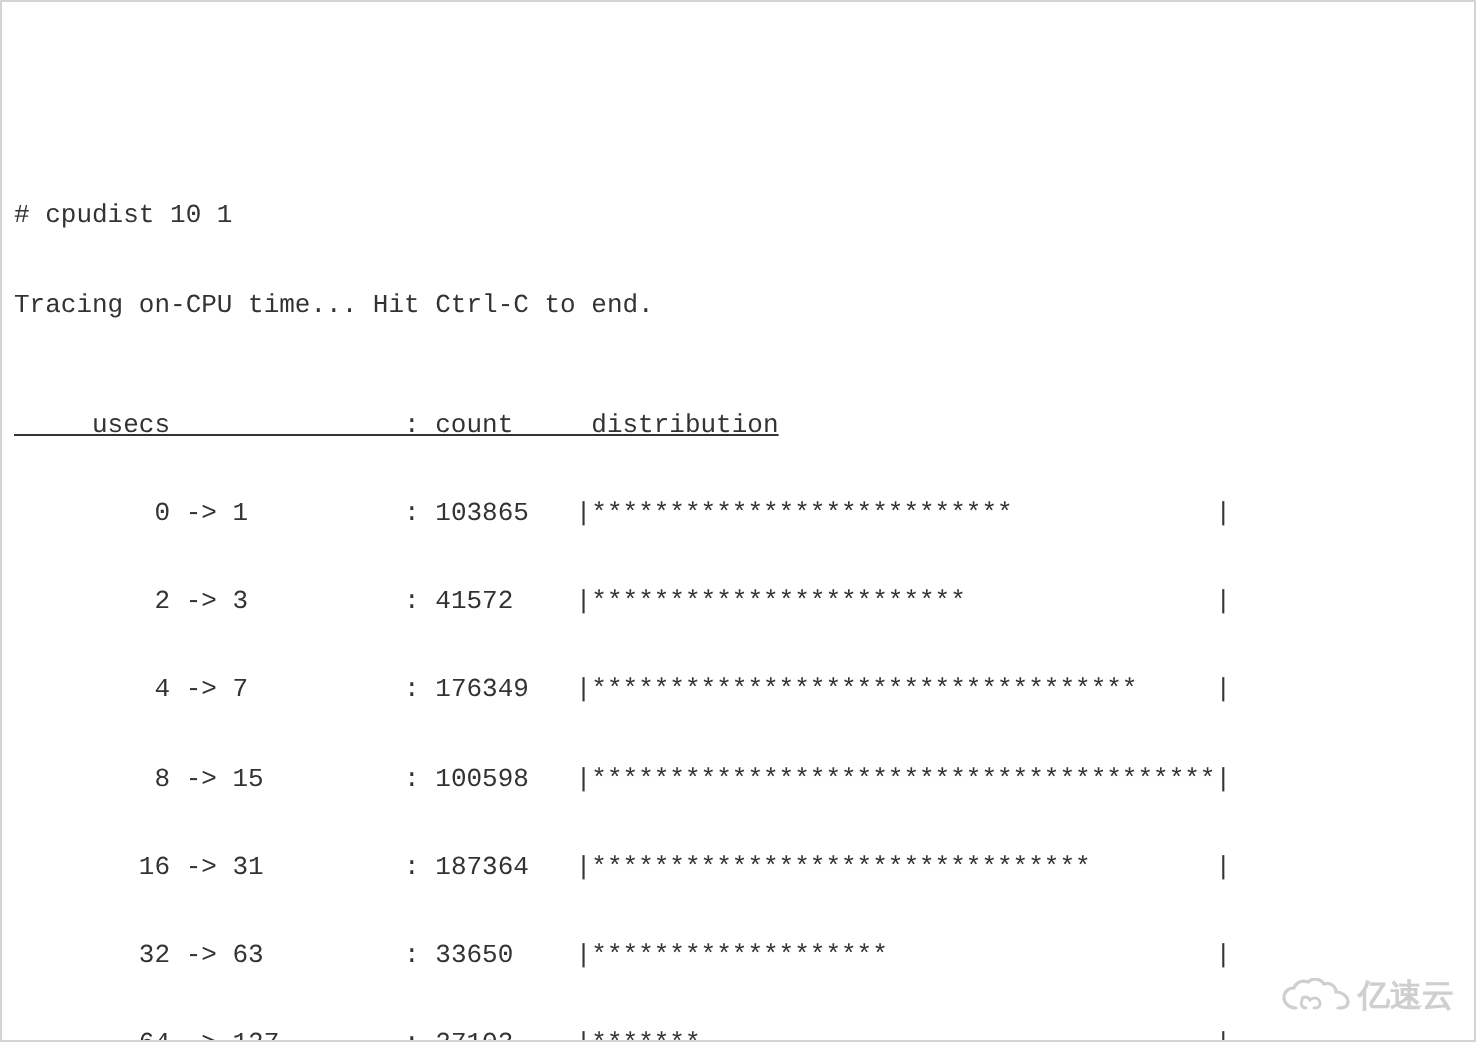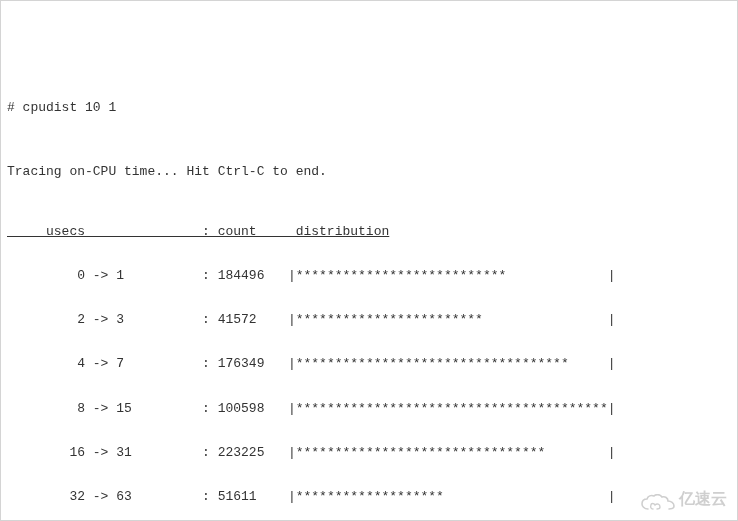--- a/index.html
+++ b/index.html
@@ -11,51 +11,51 @@
       padding: 8px 6px;
       white-space: pre;
       width: 738px;
       height: 521px;
       border: 1px solid #d4d4d4;
       position: relative;
       overflow: hidden;
       line-height: 1.7;
     }
     .prompt-line { }
-    .msg { margin-bottom: 12px; margin-top: 19px; }
+    .msg { margin-bottom: 12px; }
     .header { margin-top: 4px; text-decoration: underline; }
     .row { }
     .watermark {
       position: absolute;
       right: 10px;
       bottom: 8px;
       color: #cfcfcf;
       font-size: 16px;
       font-weight: bold;
       font-family: Arial, sans-serif;
       display: flex;
-      align-items: flex-end;
+      align-items: center;
       gap: 4px;
     }
     .watermark svg { display: block; }
   </style>
 </head>
 <body>
 
 
 
 <div class="prompt-line"># cpudist 10 1</div>
 <div class="msg">Tracing on-CPU time... Hit Ctrl-C to end.</div>
 <div class="header">     usecs               : count     distribution</div>
-<div class="row"><span>         0 -&gt; 1          </span><span>: 184496   </span><span>|***************************             |</span></div>
+<div class="row"><span>         0 -&gt; 1          </span><span>: 103865   </span><span>|***************************             |</span></div>
 <div class="row"><span>         2 -&gt; 3          </span><span>: 41572    </span><span>|************************                |</span></div>
 <div class="row"><span>         4 -&gt; 7          </span><span>: 176349   </span><span>|***********************************     |</span></div>
 <div class="row"><span>         8 -&gt; 15         </span><span>: 100598   </span><span>|****************************************|</span></div>
-<div class="row"><span>        16 -&gt; 31         </span><span>: 223225   </span><span>|********************************        |</span></div>
-<div class="row"><span>        32 -&gt; 63         </span><span>: 51611    </span><span>|*******************                     |</span></div>
+<div class="row"><span>        16 -&gt; 31         </span><span>: 187364   </span><span>|********************************        |</span></div>
+<div class="row"><span>        32 -&gt; 63         </span><span>: 33650    </span><span>|*******************                     |</span></div>
 <div class="row"><span>        64 -&gt; 127        </span><span>: 27103    </span><span>|*******                                 |</span></div>
 
 
 
 
 
 
 
 
 

